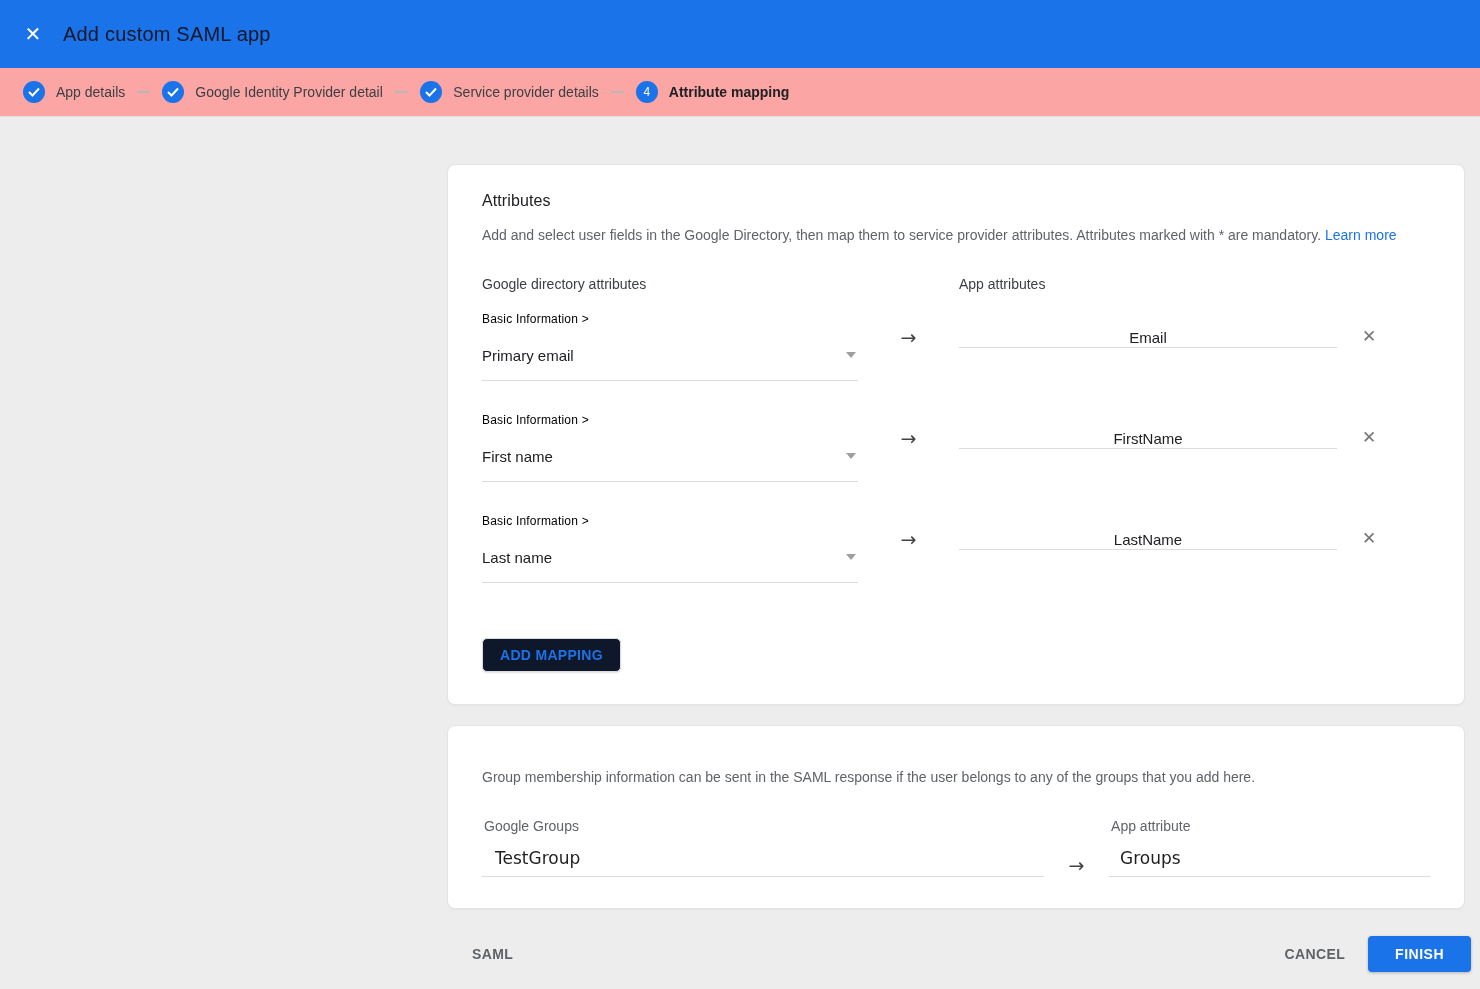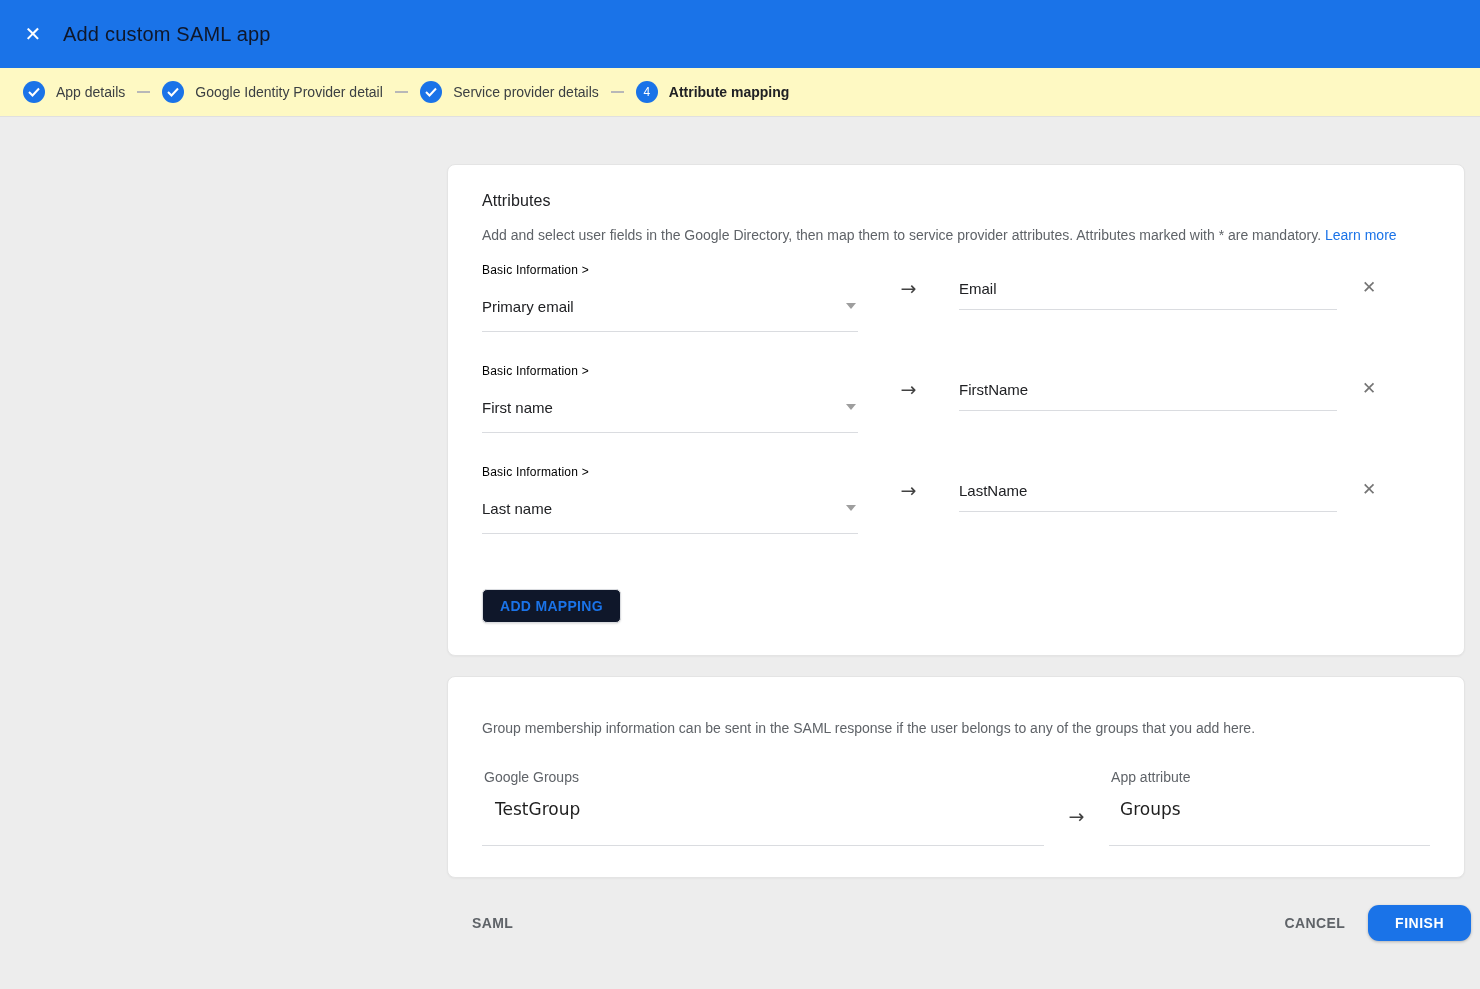--- a/index.html
+++ b/index.html
@@ -24,21 +24,21 @@
     line-height: 26px; text-align: center; cursor: pointer;
     font-family: "DejaVu Sans", sans-serif;
   }
   .appbar-title {
     color: #0f172a; font-size: 20px; font-weight: 400;
     margin-left: 17px; letter-spacing: 0.2px;
   }
 
   
   .stepper {
-    height: 49px; background: #fef9c3;
+    height: 49px; background: #fca5a5;
     border-bottom: 1px solid #e0e0e0;
     display: flex; align-items: center;
     padding-left: 23px;
   }
   .step { display: flex; align-items: center; cursor: pointer; }
   .step-circle {
     width: 22px; height: 22px; border-radius: 50%;
     background: #1a73e8; color: #fff;
     display: flex; align-items: center; justify-content: center;
     font-size: 12px; flex: none;
@@ -78,21 +78,21 @@
   .select-value { font-size: 15px; color: #202124; line-height: 18px; }
   .dropdown-arrow {
     position: absolute; right: 2px; top: 5px;
     width: 0; height: 0;
     border-left: 5px solid transparent; border-right: 5px solid transparent;
     border-top: 6px solid #9e9e9e;
   }
   .arrow-cell { width: 101px; display: flex; justify-content: center; margin-top: 16px; }
   .arrow-glyph { font-family: "DejaVu Sans", sans-serif; font-size: 19px; color: #424242; line-height: 1; }
   .input-field { width: 378px; margin-top: 17px; }
-  .input-value { font-size: 15px; color: #202124; line-height: 18px; padding-bottom: 11px; border-bottom: 1px solid #dadce0; }
+  .input-value { font-size: 15px; color: #202124; line-height: 18px; padding-bottom: 0; border-bottom: 1px solid #dadce0; text-align: center; }
   .remove-btn {
     margin-left: 22px; margin-top: 14px;
     font-size: 17px; color: #757575;
     width: 20px; height: 20px; line-height: 20px; text-align: center;
     cursor: pointer; font-family: "DejaVu Sans", sans-serif;
   }
 
   .add-mapping-btn {
     margin-top: 55px;
     height: 34px; padding: 0 17px;
@@ -104,42 +104,42 @@
   }
 
   
   .card.groups { margin-top: 20px; padding-top: 25px; padding-bottom: 31px; }
   .card.groups .desc { margin-top: 18px; }
   .group-grid { display: flex; margin-top: 33px; align-items: flex-start; }
   .gcol.left  { width: 567px; }
   .gcol.right { width: 324px; }
   .gcol.arrow { width: 66px; display: flex; justify-content: center; padding-top: 38px; }
   .group-label { font-size: 14px; color: #5f6368; font-weight: 500; padding-left: 2px; }
-  .group-value-wrap { margin-top: 14px; padding-bottom: 26px; border-bottom: 1px solid #dadce0; cursor: text; }
+  .group-value-wrap { margin-top: 14px; padding-bottom: 8px; border-bottom: 1px solid #dadce0; cursor: text; }
   .group-value { font-family: "DejaVu Sans", sans-serif; font-size: 17px; color: #1f1f1f; line-height: 20px; }
   .gcol.left  .group-value { padding-left: 13px; }
   .gcol.right .group-value { padding-left: 11px; }
 
   
   .actions {
     width: 1024px; margin-left: 447px; margin-top: 27px;
     display: flex; align-items: center;
   }
   .text-btn {
     background: none; border: none; cursor: pointer;
     font-family: "Liberation Sans", sans-serif;
     font-size: 14px; font-weight: 700; letter-spacing: 0.4px;
     color: #5f6368; padding: 10px 8px;
   }
   .back-btn { margin-left: 17px; }
   .cancel-btn { margin-left: auto; margin-right: 15px; }
   .finish-btn {
     height: 36px; padding: 0 27px;
     background: #1a73e8; color: #fff;
-    border: none; border-radius: 11px;
+    border: none; border-radius: 4px;
     font-family: "Liberation Sans", sans-serif;
     font-size: 14px; font-weight: 700; letter-spacing: 0.5px;
     box-shadow: 0 1px 3px rgba(0,0,0,0.25);
     cursor: pointer;
   }
 </style>
 </head>
 <body>
 
 <header class="appbar">
@@ -180,20 +180,24 @@
     <span class="step-label">Attribute mapping</span>
   </div>
 </nav>
 
 <main class="content">
 
   <section class="card">
     <h2>Attributes</h2>
     <p class="desc"><span>Add and select user fields in the Google Directory, then map them to service provider attributes. Attributes marked with * are mandatory.</span> <a class="link">Learn more</a></p>
 
+    <div class="cols">
+      <div class="col-left">Google directory attributes</div>
+      <div class="col-right">App attributes</div>
+    </div>
 
     
     <div class="map-row">
       <div class="select-field">
         <div class="field-label">Basic Information &gt;</div>
         <div class="select-value-wrap">
           <span class="select-value">Primary email</span>
           <span class="dropdown-arrow"></span>
         </div>
       </div>

